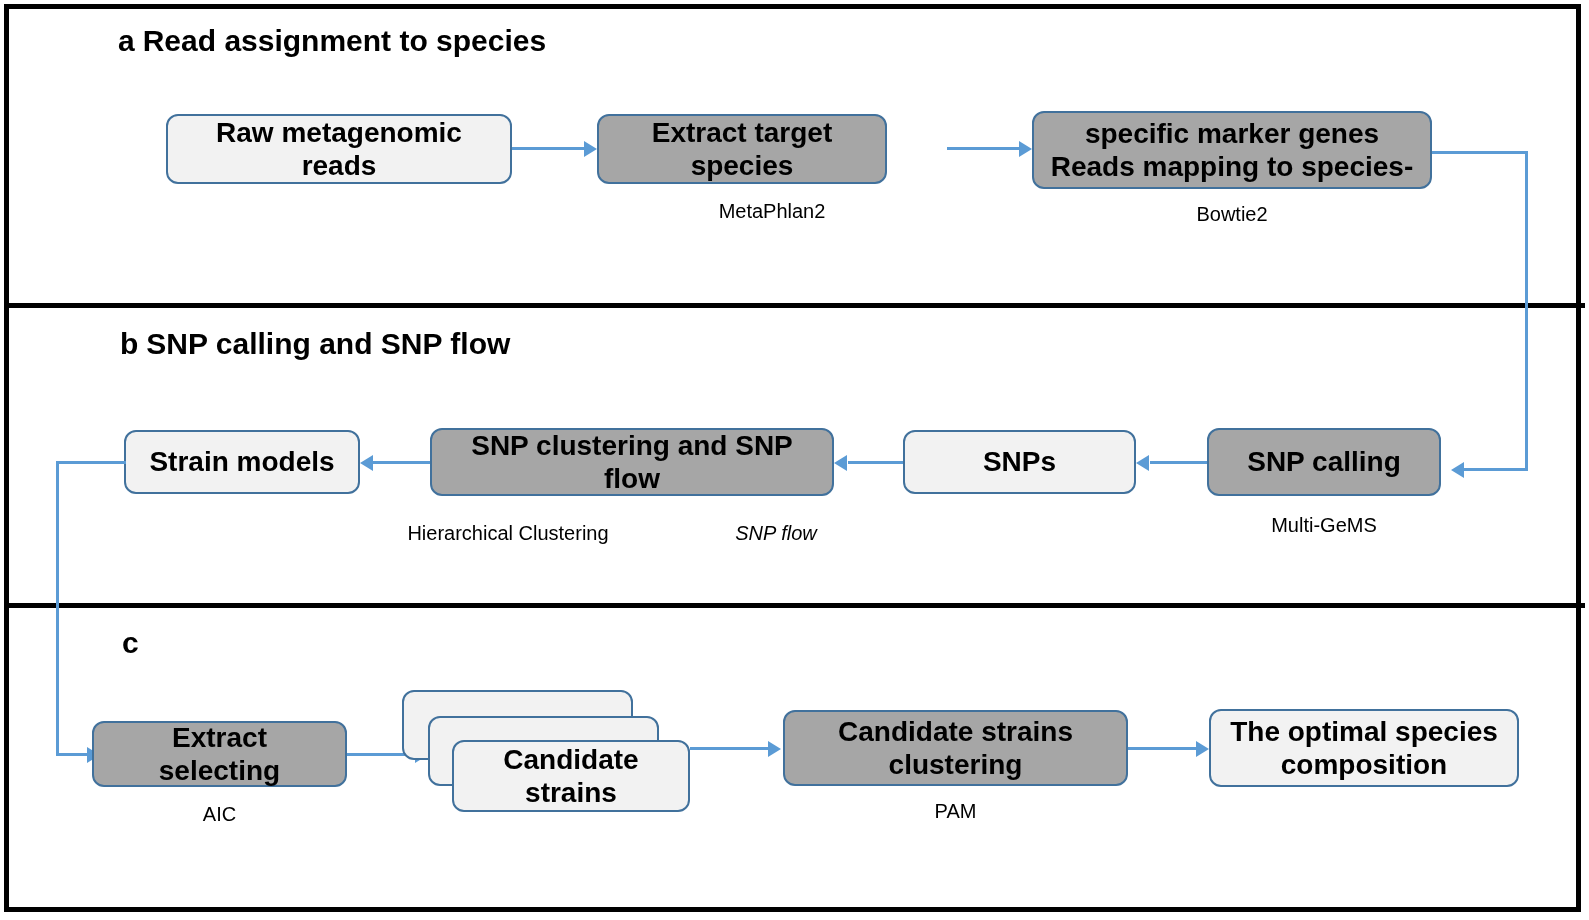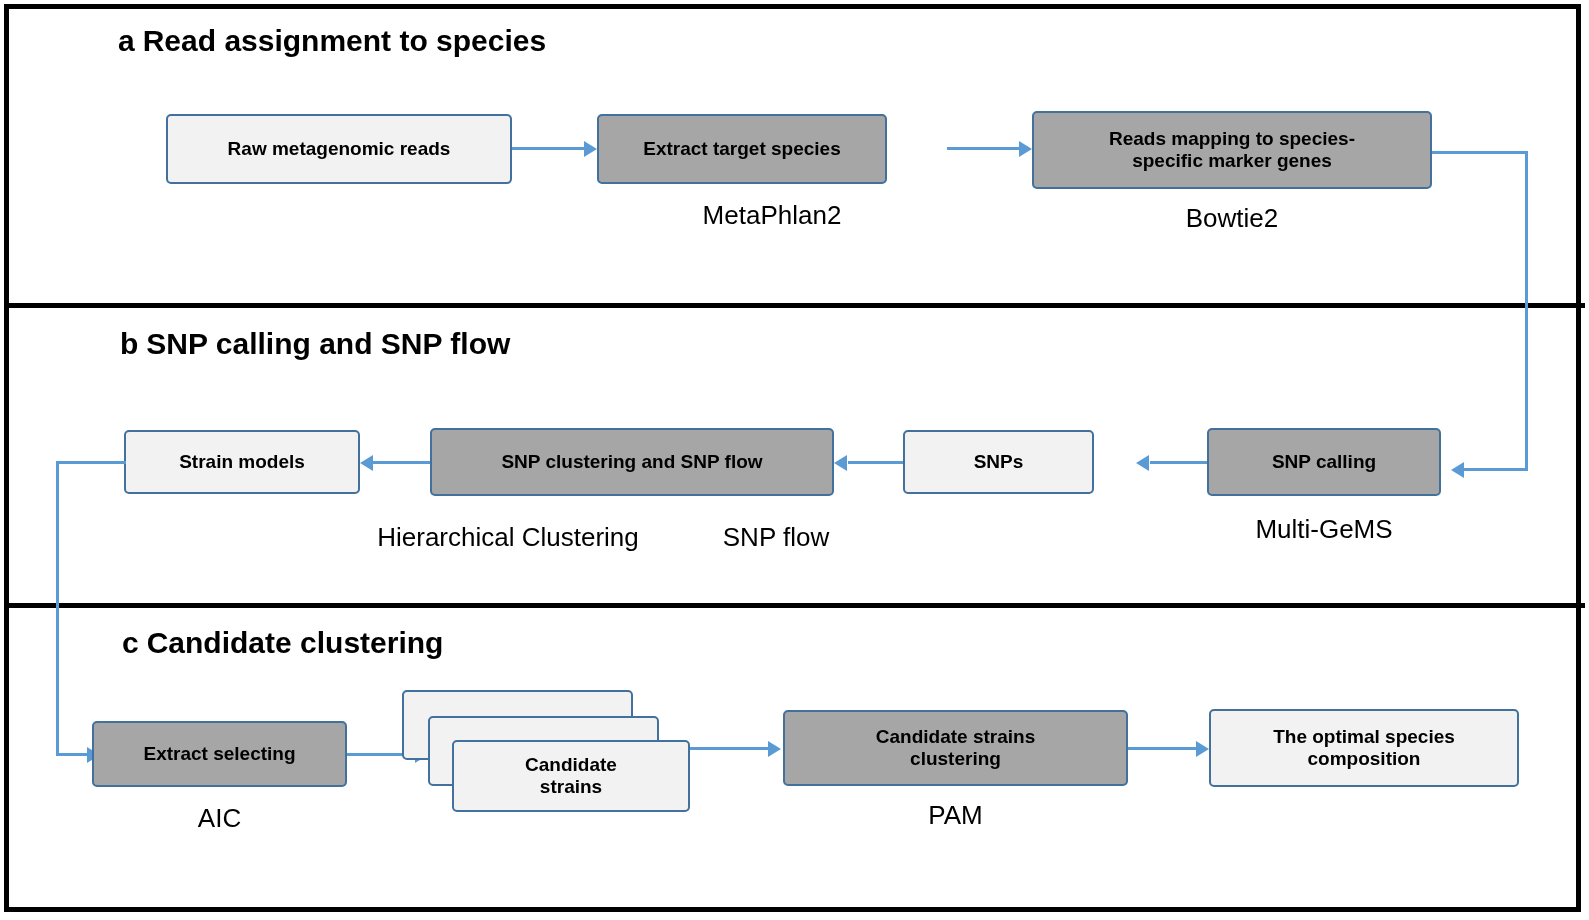--- a/index.html
+++ b/index.html
@@ -36,39 +36,39 @@
     align-items:baseline;
   }
   .panel-letter{font-size:30px;font-weight:bold;}
   .panel-title{font-size:30px;font-weight:bold;margin-left:8px;}
 
   
   .node{
     position:absolute;
     box-sizing:border-box;
     border:2.5px solid #41719C;
-    border-radius:5px;
+    border-radius:12px;
     display:flex;
     align-items:center;
     justify-content:center;
     text-align:center;
     font-weight:bold;
-    font-size:19px;
+    font-size:28px;
     line-height:1.18;
     color:#000000;
     padding:2px 16px;
   }
   .node.light{background:#F2F2F2;}
   .node.gray{background:#A6A6A6;}
   .node.ghost{background:#F2F2F2;}
 
   
   .caption{
     position:absolute;
-    font-size:26px;
+    font-size:20px;
     font-weight:normal;
     color:#000000;
     white-space:nowrap;
     text-align:center;
   }
 
   
   .conn{position:absolute;background:#5B9BD5;}
   .conn.h{height:3px;}
   .conn.v{width:3px;}
@@ -108,22 +108,22 @@
 
   <div class="node gray" style="left:597px;top:114px;width:290px;height:70px;">
     <span>Extract target species</span>
   </div>
   <div class="caption" style="left:597px;top:200px;width:350px;">MetaPhlan2</div>
 
   <div class="conn h" style="left:947px;top:147px;width:72px;"></div>
   <div class="arrow right" style="left:1019px;top:141px;"></div>
 
   <div class="node gray" style="left:1032px;top:111px;width:400px;height:78px;flex-direction:column;">
+    <span>specific marker genes</span>
     <span>Reads  mapping to species-</span>
-    <span>specific marker genes</span>
   </div>
   <div class="caption" style="left:1032px;top:203px;width:400px;">Bowtie2</div>
 
   <div class="conn h" style="left:1432px;top:151px;width:96px;"></div>
   <div class="conn v" style="left:1525px;top:151px;height:320px;"></div>
   <div class="conn h" style="left:1464px;top:468px;width:64px;"></div>
   <div class="arrow left" style="left:1451px;top:462px;"></div>
 
   <div class="panel-header" style="left:120px;top:327px;">
     <span class="panel-letter">b</span>
@@ -134,45 +134,44 @@
     <span>Strain models</span>
   </div>
 
   <div class="conn h" style="left:373px;top:461px;width:57px;"></div>
   <div class="arrow left" style="left:360px;top:455px;"></div>
 
   <div class="node gray" style="left:430px;top:428px;width:404px;height:68px;">
     <span>SNP clustering and SNP flow</span>
   </div>
   <div class="caption" style="left:355px;top:522px;width:306px;">Hierarchical Clustering</div>
-  <div class="caption" style="left:700px;top:522px;width:152px;">SNP flow</div>
+  <div class="caption" style="left:700px;top:522px;width:152px;font-style:italic;">SNP flow</div>
 
   <div class="conn h" style="left:848px;top:461px;width:56px;"></div>
   <div class="arrow left" style="left:834px;top:455px;"></div>
 
-  <div class="node light" style="left:903px;top:430px;width:191px;height:64px;">
+  <div class="node light" style="left:903px;top:430px;width:233px;height:64px;">
     <span>SNPs</span>
   </div>
 
   <div class="conn h" style="left:1150px;top:461px;width:58px;"></div>
   <div class="arrow left" style="left:1136px;top:455px;"></div>
 
   <div class="node gray" style="left:1207px;top:428px;width:234px;height:68px;">
     <span>SNP calling</span>
   </div>
   <div class="caption" style="left:1207px;top:514px;width:234px;">Multi-GeMS</div>
 
   <div class="conn h" style="left:56px;top:461px;width:70px;"></div>
   <div class="conn v" style="left:56px;top:461px;height:295px;"></div>
   <div class="conn h" style="left:56px;top:753px;width:34px;"></div>
   <div class="arrow right" style="left:87px;top:747px;"></div>
 
   <div class="panel-header" style="left:122px;top:626px;">
     <span class="panel-letter">c</span>
-    <span class="panel-title">Candidate clustering</span>
   </div>
 
   <div class="node gray" style="left:92px;top:721px;width:255px;height:66px;">
     <span>Extract selecting</span>
   </div>
   <div class="caption" style="left:92px;top:803px;width:255px;">AIC</div>
 
   <div class="conn h" style="left:347px;top:753px;width:68px;"></div>
   <div class="arrow right" style="left:415px;top:747px;"></div>
 

